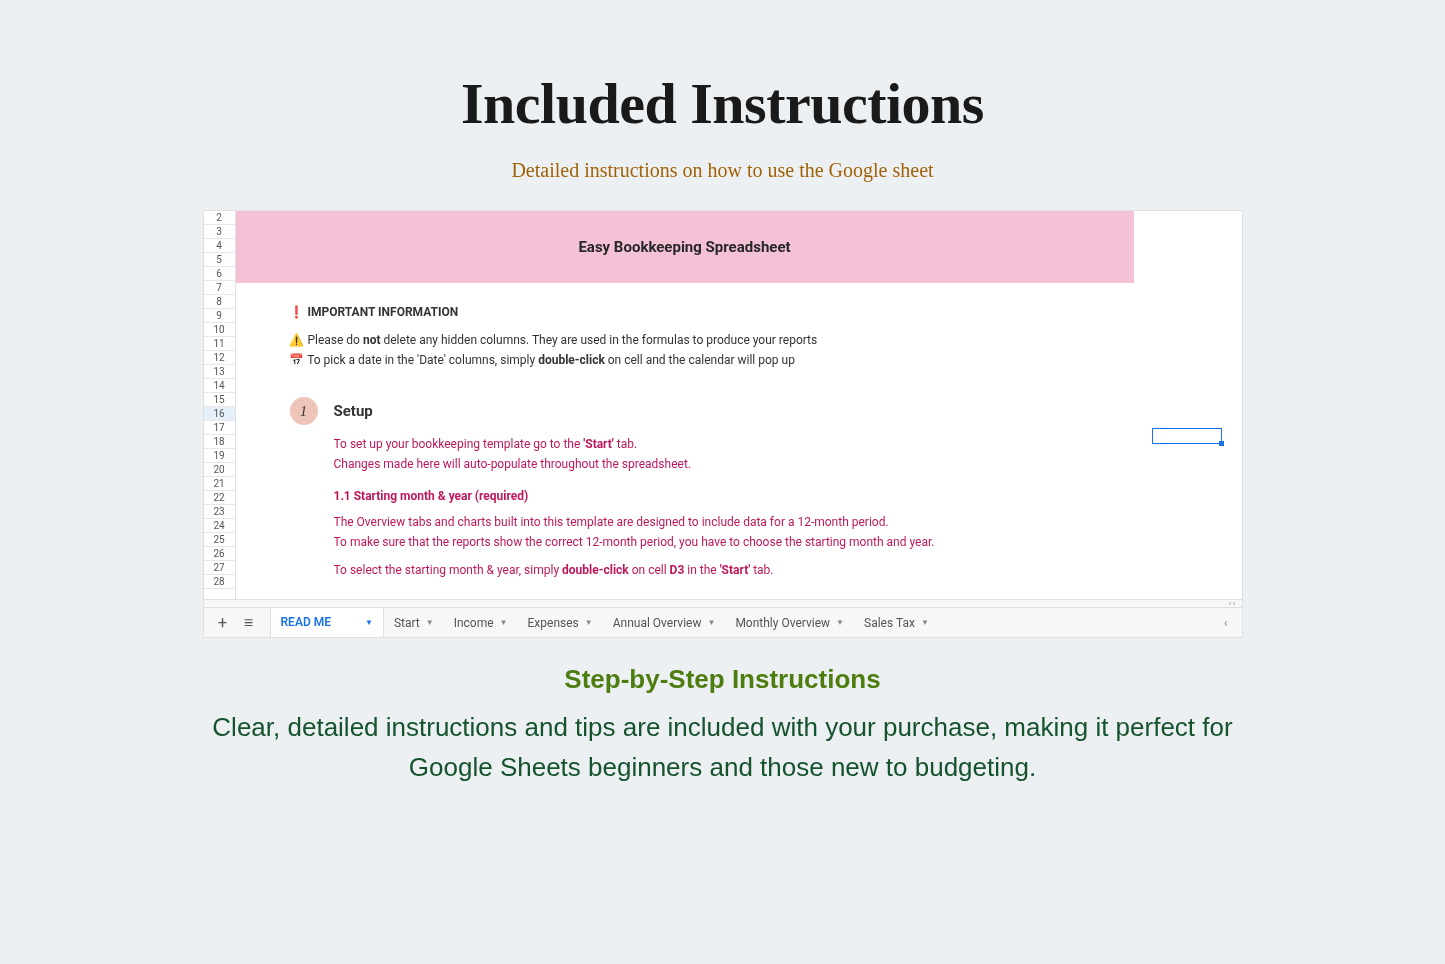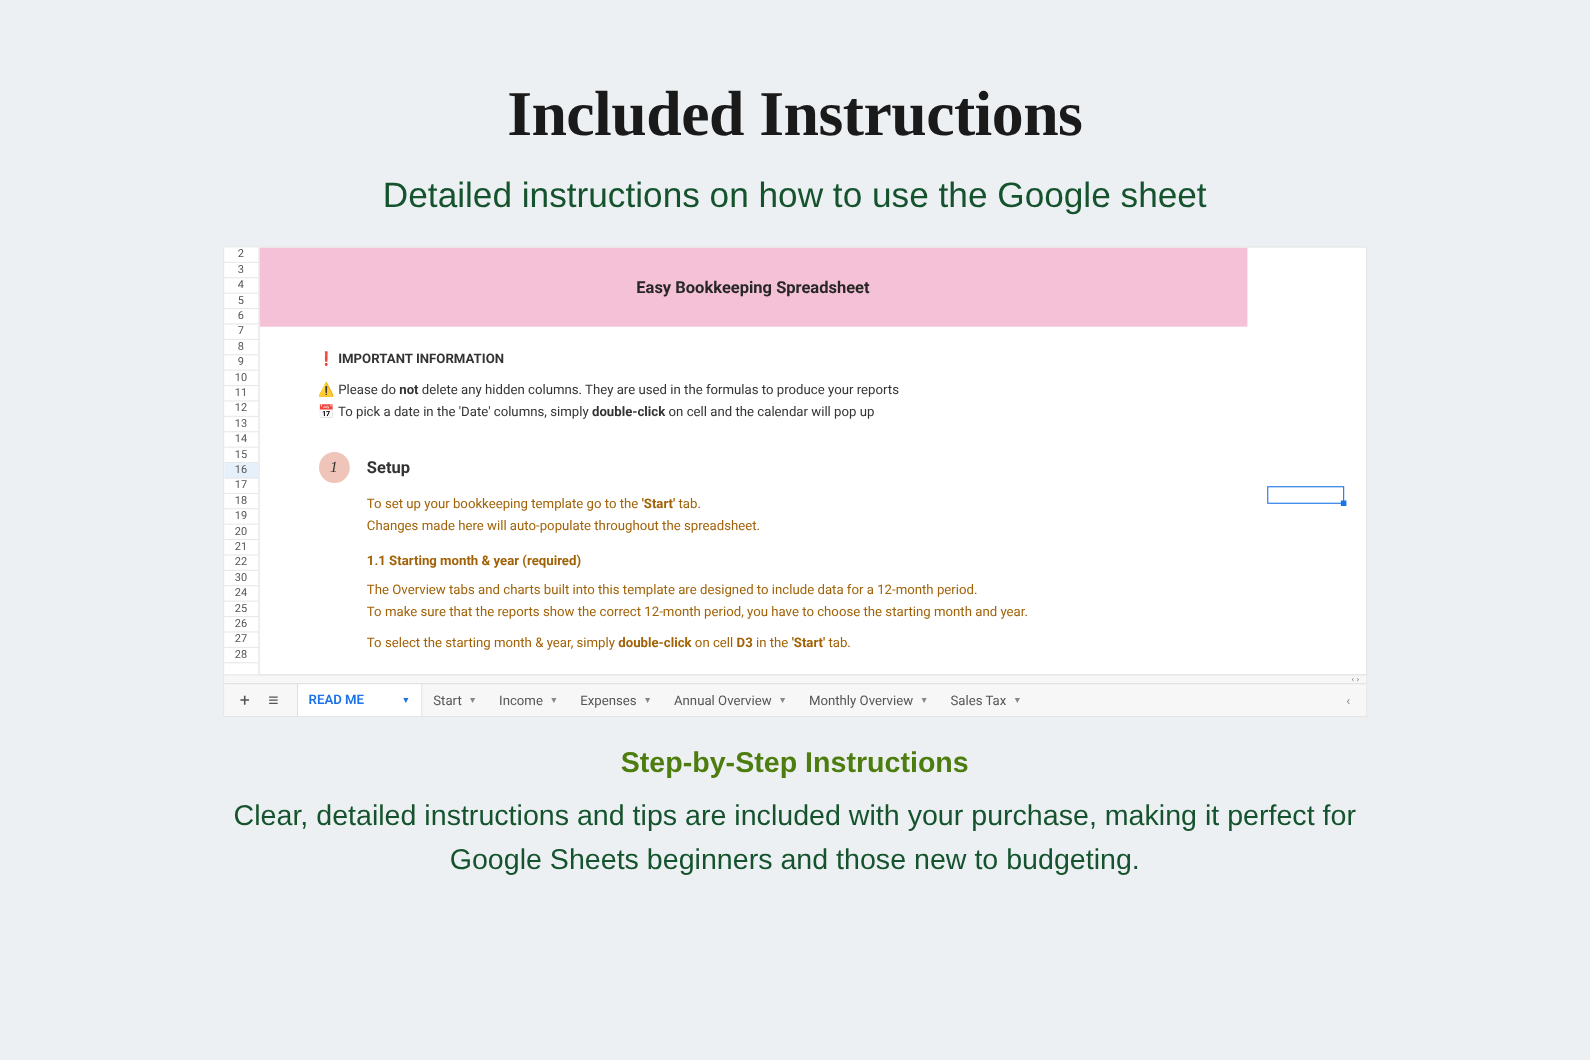--- a/index.html
+++ b/index.html
@@ -13,26 +13,26 @@
   }
   .page-title {
     font-family: Georgia, "Times New Roman", serif;
     font-weight: 700;
     font-size: 58px;
     text-align: center;
     margin-top: 70px;
     letter-spacing: -0.5px;
   }
   .subtitle {
-    font-family: Liberation Sans, sans-serif;
-    font-size: 32px;
+    font-family: Liberation Serif, serif;
+    font-size: 20px;
     text-align: center;
     margin-top: 22px;
     font-weight: 400;
-    color: #14532d;
+    color: #a16207;
   }
   .sheet-frame {
     width: 1040px;
     margin: 28px auto 0;
     background: #fff;
     border: 1px solid #e0e0e0;
   }
   .sheet-body { display: flex; height: 388px; }
   .rowcol {
     width: 32px;
@@ -76,21 +76,21 @@
   .doc .line { margin-bottom: 2px; }
   .doc .setup-row { display: flex; align-items: center; margin-top: 28px; margin-bottom: 10px; }
   .step-badge {
     width: 28px; height: 28px; border-radius: 50%;
     background: #eec5b8;
     display: flex; align-items: center; justify-content: center;
     font-style: italic; font-family: Georgia, serif; font-size: 14px; color: #333;
     margin-right: 16px;
   }
   .setup-title { font-weight: 700; font-size: 15px; }
-  .setup-body { margin-left: 44px; font-size: 12px; color: #a16207; }
+  .setup-body { margin-left: 44px; font-size: 12px; color: #be185d; }
   .setup-body p { margin-bottom: 2px; }
   .setup-body .subhdr { font-weight: 700; margin-top: 14px; margin-bottom: 8px; }
   .selcell {
     position: absolute;
     top: 217px;
     right: 20px;
     width: 70px;
     height: 16px;
     border: 1.5px solid #1a73e8;
   }
@@ -189,21 +189,21 @@
         <div class="rh">13</div>
         <div class="rh">14</div>
         <div class="rh">15</div>
         <div class="rh sel">16</div>
         <div class="rh">17</div>
         <div class="rh">18</div>
         <div class="rh">19</div>
         <div class="rh">20</div>
         <div class="rh">21</div>
         <div class="rh">22</div>
-        <div class="rh">30</div>
+        <div class="rh">23</div>
         <div class="rh">24</div>
         <div class="rh">25</div>
         <div class="rh">26</div>
         <div class="rh">27</div>
         <div class="rh">28</div>
       </div>
     <div class="content-area">
       <div class="pink-banner">Easy Bookkeeping Spreadsheet</div>
       <div class="doc">
         <div class="important-hdr">

